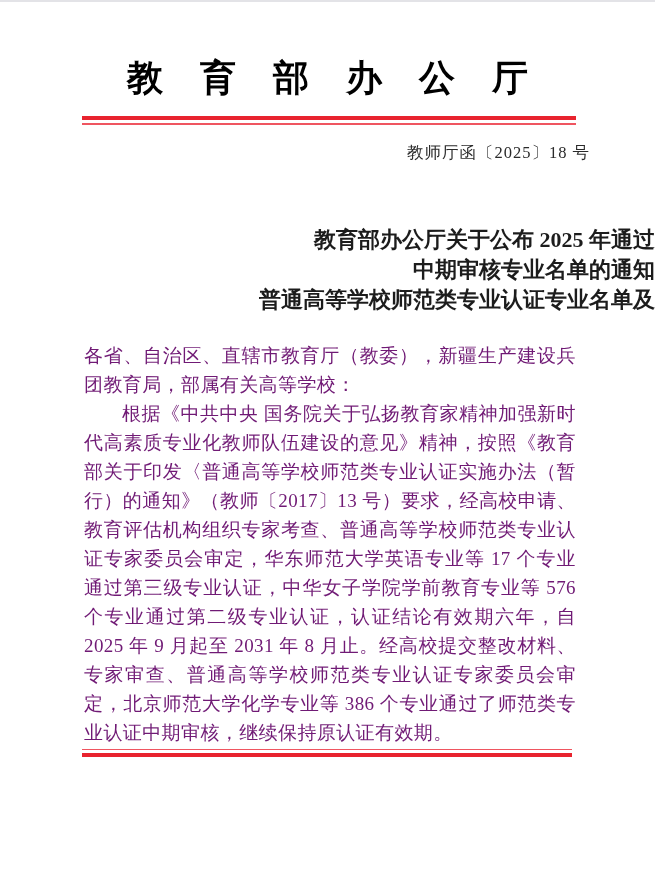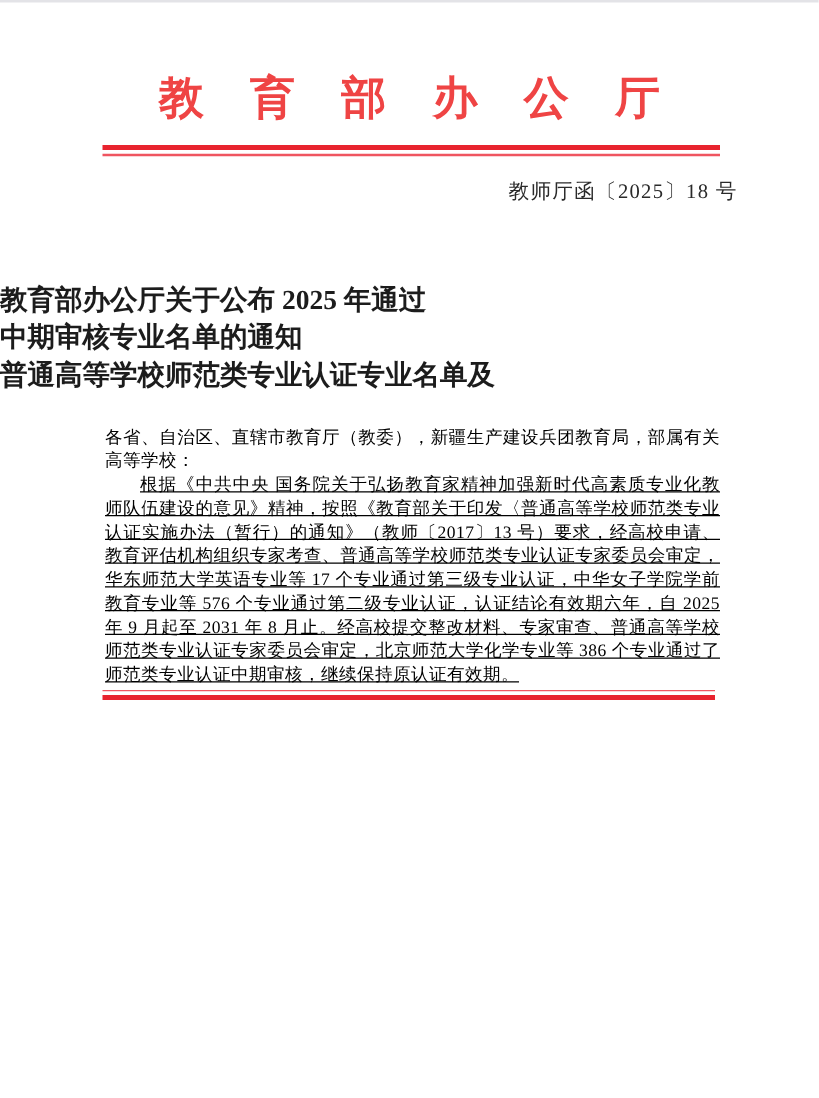--- a/index.html
+++ b/index.html
@@ -19,21 +19,21 @@
     box-sizing: border-box;
     overflow: hidden;
   }
   
   .agency-header {
     padding-top: 54px;
     line-height: 44px;
     text-align: center;
     font-size: 36px;
     font-weight: bold;
-    color: #ef4444;
+    color: #000000;
     letter-spacing: 37px;
     padding-left: 37px; 
     white-space: nowrap;
   }
   
   .red-rule {
     margin-left: 82px;
     width: 494px;
   }
   .red-rule.top { margin-top: 16px; }
@@ -49,40 +49,40 @@
     padding-right: 65px;
     text-align: right;
     font-size: 16.5px;
     line-height: 21px;
     color: #2a2a2a;
     letter-spacing: 1px;
   }
   
   .notice-title {
     margin-top: 62px;
-    text-align: left;
+    text-align: right;
     font-size: 22px;
     font-weight: bold;
     color: #1c1c1c;
     line-height: 30px;
   }
   
   .notice-body {
     margin-top: 26px;
     padding: 0 79px 0 84px;
-    font-size: 14px;
-    line-height: 19px;
-    color: #000000;
+    font-size: 19px;
+    line-height: 29px;
+    color: #701a75;
     letter-spacing: 0.4px;
   }
   .notice-body p {
     margin: 0;
     text-align: justify;
   }
-  .notice-body p.indent { text-indent: 2em; text-decoration: underline; }
+  .notice-body p.indent { text-indent: 2em; }
 </style>
 </head>
 <body>
 
 <div class="page">
 
   <div class="agency-header">
     <span>教育部办公厅</span>
   </div>
 

